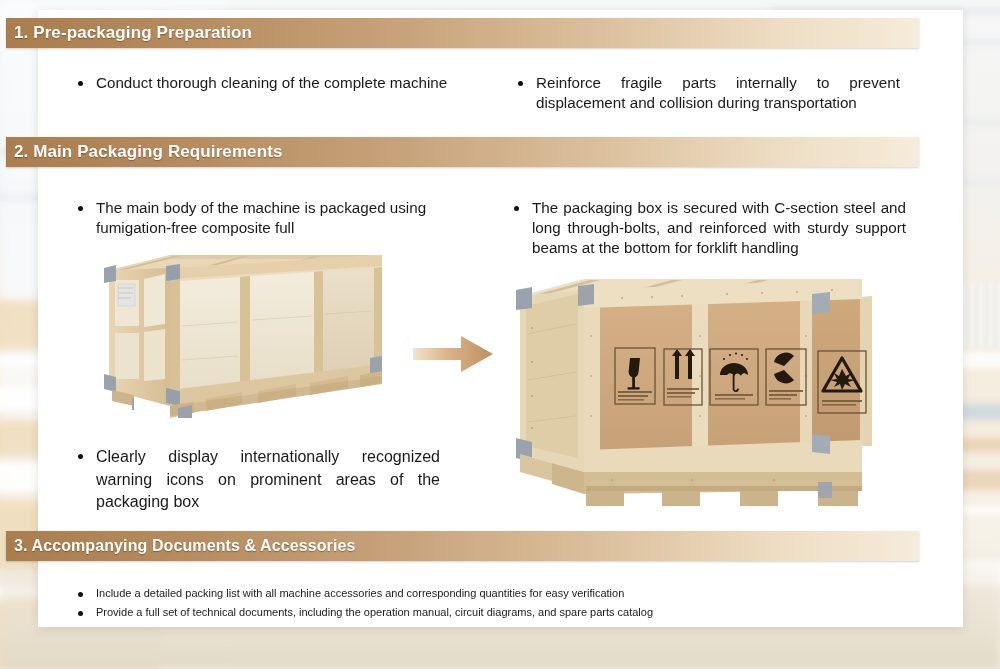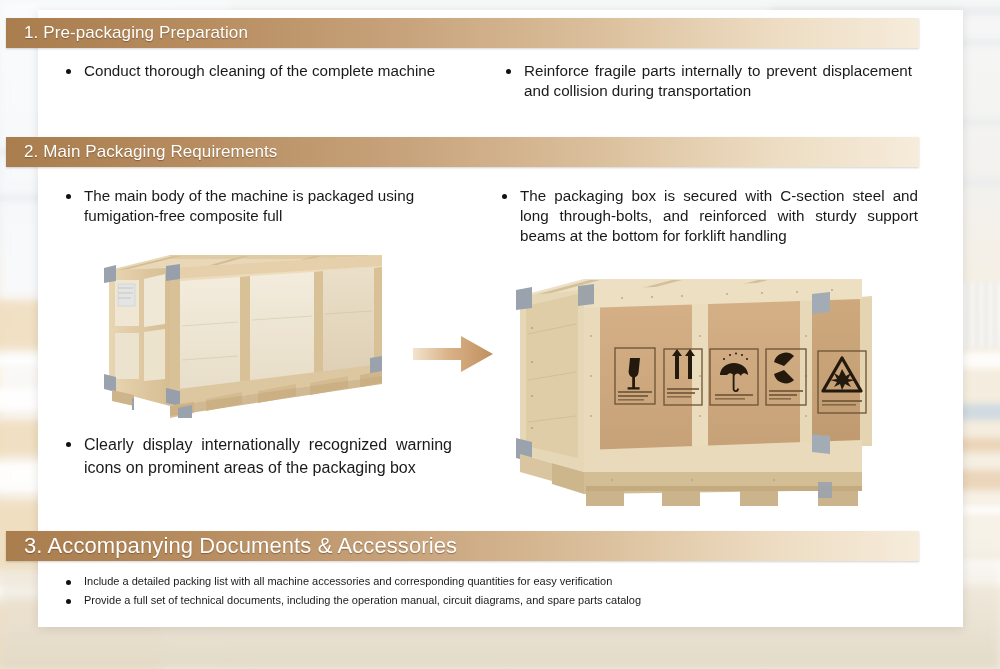--- a/index.html
+++ b/index.html
@@ -61,33 +61,33 @@
   }
 
   
   .hdr{
     position:absolute;left:6px;height:30px;
     background:linear-gradient(90deg,#a97d4e 0%,#b58a5c 18%,#c6a179 42%,#dcc19e 66%,#eddcc2 84%,#f6ecdb 100%);
     display:flex;align-items:center;
     box-shadow:0 1px 2px rgba(0,0,0,.18);
   }
   .hdr .htxt{
-    color:#ffffff;font-size:17px;font-weight:normal;
-    padding-left:18px;letter-spacing:.1px;
+    color:#ffffff;font-size:17px;font-weight:bold;
+    padding-left:8px;letter-spacing:.1px;
     text-shadow:0 1px 1px rgba(90,60,30,.55);
     white-space:nowrap;
   }
   #hdr1{top:18px;width:913px;}
   #hdr2{top:137px;width:913px;}
   #hdr3{top:531px;width:913px;}
-  #hdr3 .htxt{font-size:22px;}
+  #hdr3 .htxt{font-size:16px;}
 
   
   .col{position:absolute;}
-  ul.blist{list-style:none;margin:4px;padding:0;}
+  ul.blist{list-style:none;margin:16px;padding:0;}
   ul.blist > li{
     position:relative;padding-left:24px;margin-bottom:3px;
     font-size:15.2px;line-height:1.30;color:#1a1a1a;
   }
   ul.blist > li:before{
     content:"";position:absolute;left:6px;top:.52em;
     width:5px;height:5px;border-radius:50%;background:#111;
   }
   .just{text-align:justify;}
   

